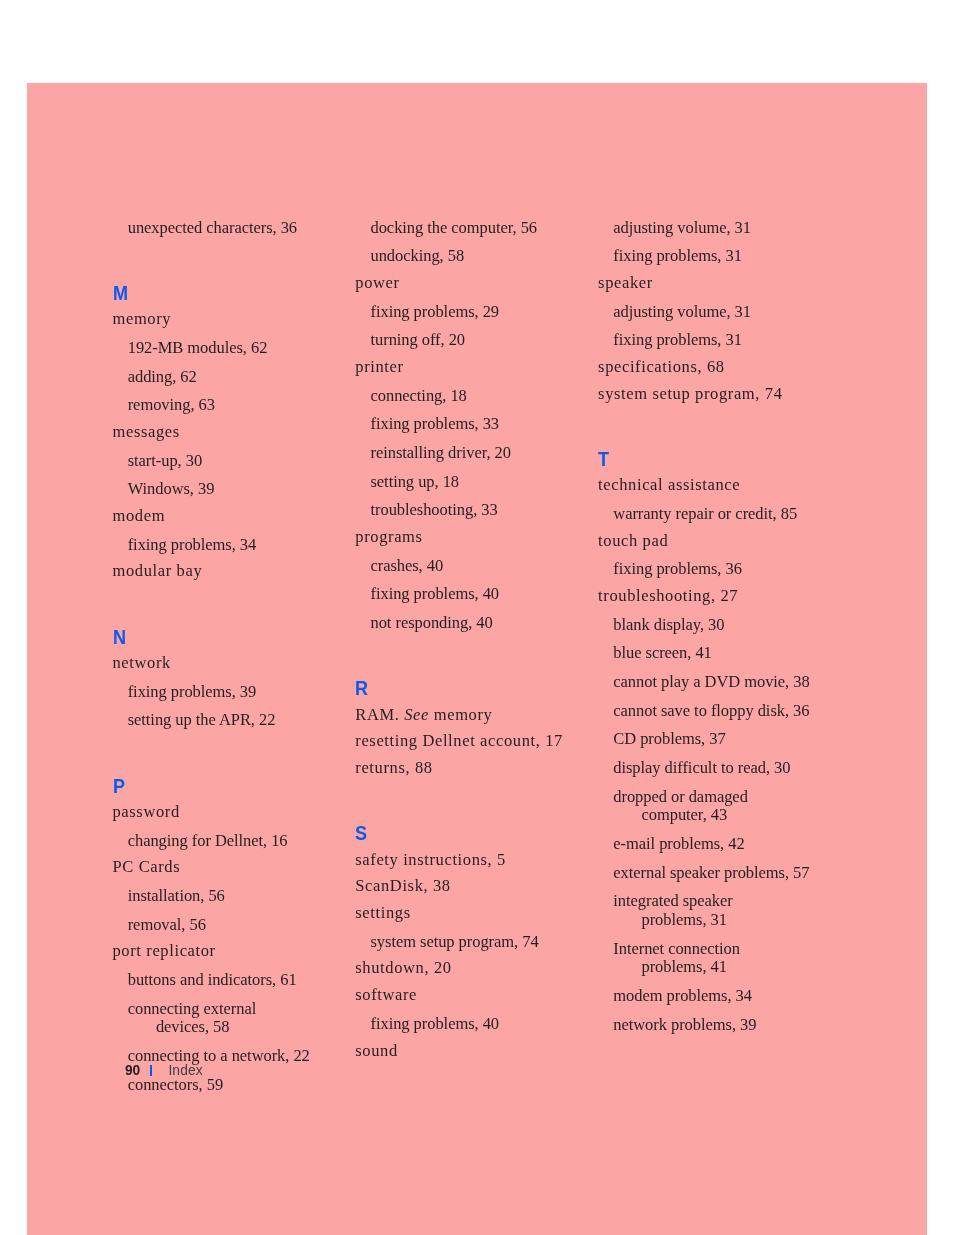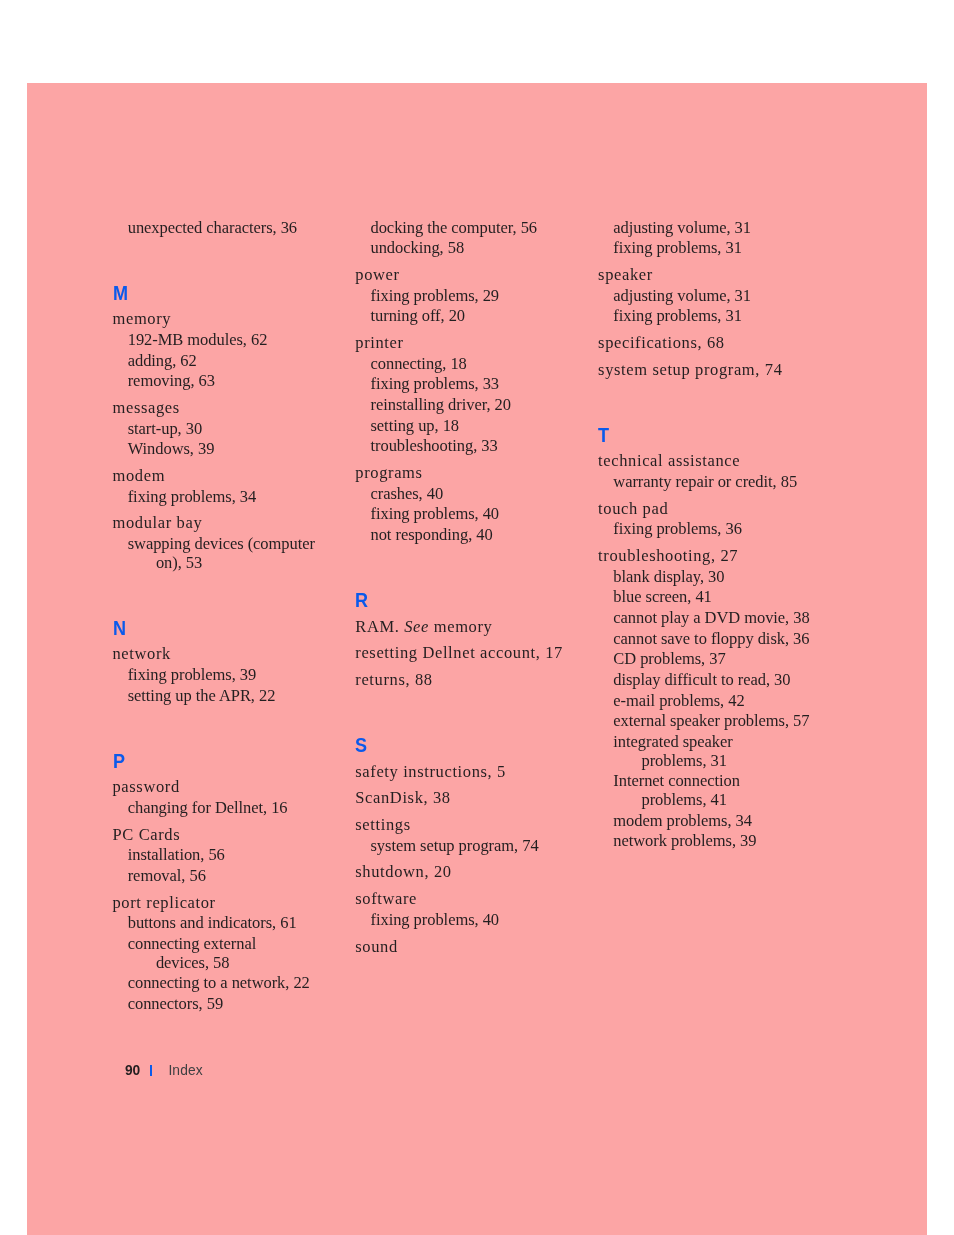--- a/index.html
+++ b/index.html
@@ -18,21 +18,21 @@
                     font-size:20.4px; color:#0a5aeb;
                     height:14.3px; line-height:14.3px;
                     margin-top:48.85px; margin-bottom:9.95px;
                     letter-spacing:-0.5px;
                     transform:scaleX(0.885); transform-origin:0 100%; }
   .index-column > *:first-child { margin-top:0 !important; }
   .index-entry, .index-subentry {
        font-size:16.5px; color:#231f20; line-height:18.65px;
        margin:0; padding:0; white-space:nowrap; }
   .index-entry { letter-spacing:0.62px; margin-top:8.05px; }
-  .index-subentry { margin-left:15.2px; margin-top:2px; letter-spacing:-0.06px; }
+  .index-subentry { margin-left:15.2px; margin-top:10px; letter-spacing:-0.06px; }
   .letter-heading + .index-entry { margin-top:0; }
   .index-entry .cont, .index-subentry .cont { display:block; margin-left:28.2px; }
   .index-entry i { font-style:italic; }
   #page-footer { position:absolute; left:98px; top:980.5px;
                  font-family:"Liberation Sans", sans-serif; font-size:13.8px;
                  color:#231f20; white-space:nowrap; line-height:14px; }
   #footer-page-number { font-weight:bold; letter-spacing:-0.1px; }
   #footer-separator { color:#0a5aeb; margin:0 16.8px 0 10.2px; font-weight:normal;
                       display:inline-block; width:1.3px; height:11.2px;
                       background:#0a5aeb; vertical-align:-1.5px;
@@ -50,21 +50,20 @@
         <div class="index-entry"><span>memory</span></div>
         <div class="index-subentry"><span>192-MB modules, 62</span></div>
         <div class="index-subentry"><span>adding, 62</span></div>
         <div class="index-subentry"><span>removing, 63</span></div>
         <div class="index-entry"><span>messages</span></div>
         <div class="index-subentry"><span>start-up, 30</span></div>
         <div class="index-subentry"><span>Windows, 39</span></div>
         <div class="index-entry"><span>modem</span></div>
         <div class="index-subentry"><span>fixing problems, 34</span></div>
         <div class="index-entry"><span>modular bay</span></div>
-        <div class="index-subentry"><span>swapping devices (computer</span><span class="cont">on), 53</span></div>
         <div class="letter-heading">N</div>
         <div class="index-entry"><span>network</span></div>
         <div class="index-subentry"><span>fixing problems, 39</span></div>
         <div class="index-subentry"><span>setting up the APR, 22</span></div>
         <div class="letter-heading">P</div>
         <div class="index-entry"><span>password</span></div>
         <div class="index-subentry"><span>changing for Dellnet, 16</span></div>
         <div class="index-entry"><span>PC Cards</span></div>
         <div class="index-subentry"><span>installation, 56</span></div>
         <div class="index-subentry"><span>removal, 56</span></div>
@@ -117,20 +116,21 @@
         <div class="index-subentry"><span>warranty repair or credit, 85</span></div>
         <div class="index-entry"><span>touch pad</span></div>
         <div class="index-subentry"><span>fixing problems, 36</span></div>
         <div class="index-entry"><span>troubleshooting, 27</span></div>
         <div class="index-subentry"><span>blank display, 30</span></div>
         <div class="index-subentry"><span>blue screen, 41</span></div>
         <div class="index-subentry"><span>cannot play a DVD movie, 38</span></div>
         <div class="index-subentry"><span>cannot save to floppy disk, 36</span></div>
         <div class="index-subentry"><span>CD problems, 37</span></div>
         <div class="index-subentry"><span>display difficult to read, 30</span></div>
+        <div class="index-subentry"><span>dropped or damaged</span><span class="cont">computer, 43</span></div>
         <div class="index-subentry"><span>e-mail problems, 42</span></div>
         <div class="index-subentry"><span>external speaker problems, 57</span></div>
         <div class="index-subentry"><span>integrated speaker</span><span class="cont">problems, 31</span></div>
         <div class="index-subentry"><span>Internet connection</span><span class="cont">problems, 41</span></div>
         <div class="index-subentry"><span>modem problems, 34</span></div>
         <div class="index-subentry"><span>network problems, 39</span></div>
       </div>
     </div>
   <div id="page-footer">
     <span id="footer-page-number">90</span><span id="footer-separator">|</span><span id="footer-section-label">Index</span>

